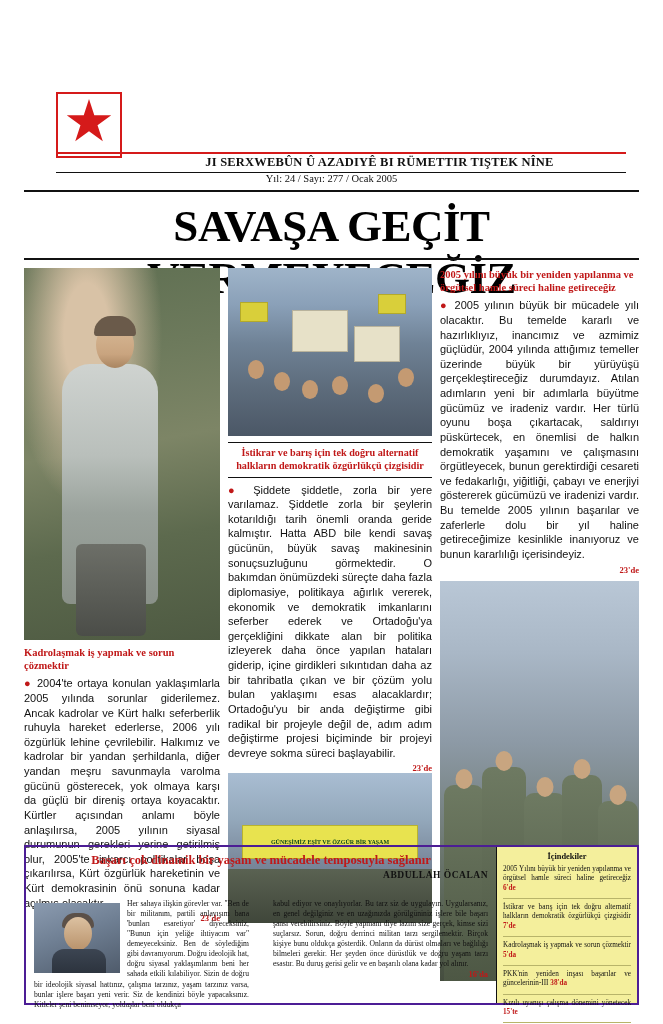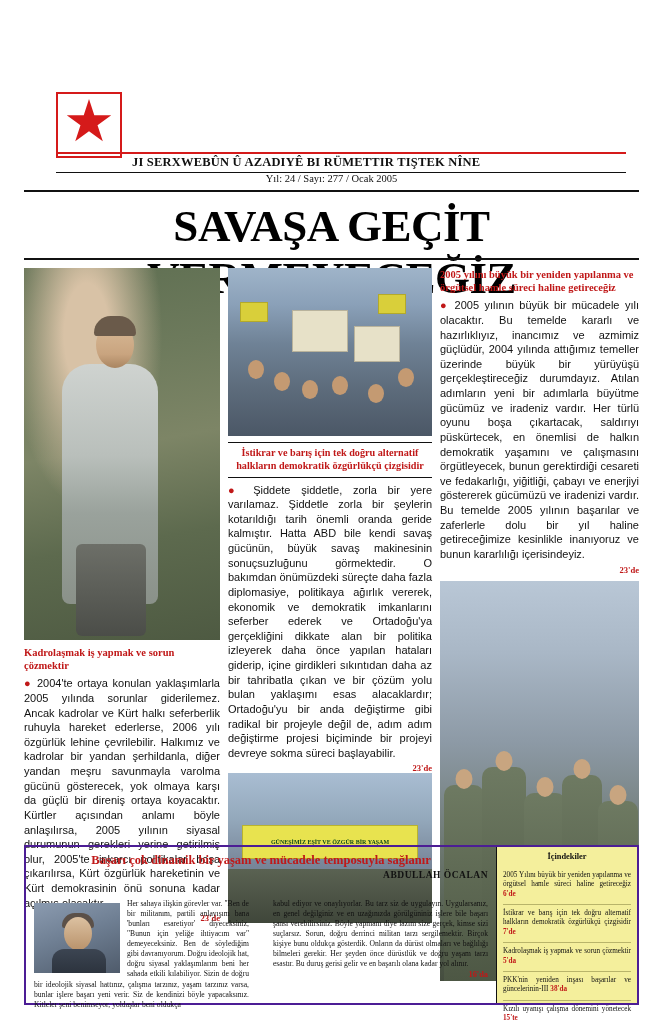--- a/index.html
+++ b/index.html
@@ -26,21 +26,21 @@
     position:absolute;left:132px;top:78px;width:495px;
     font-family:"Liberation Serif", serif;
     font-weight:700;font-size:62px;letter-spacing:1px;
     color:#d51a1a;text-align:center;line-height:1;
   }
   .rule-top{
     position:absolute;left:56px;top:152px;width:570px;height:2px;background:#d51a1a;
   }
   .subtitle{
     position:absolute;left:132px;top:155px;width:495px;
-    text-align:left;font-size:12.5px;font-weight:700;color:#111;letter-spacing:.2px;
+    text-align:center;font-size:12.5px;font-weight:700;color:#111;letter-spacing:.2px;
   }
   .rule-2{position:absolute;left:56px;top:172px;width:570px;height:1px;background:#111;}
   .issue-line{
     position:absolute;left:0;top:173px;width:663px;text-align:center;
     font-size:10.5px;font-weight:400;color:#111;
   }
   .rule-3{position:absolute;left:24px;top:190px;width:615px;height:2px;background:#111;}
 
   
   .headline{
@@ -184,21 +184,21 @@
     position:absolute;left:18px;top:46px;width:54px;height:26px;border-radius:12px 12px 0 0;
     background:linear-gradient(180deg,#3c4552,#2b323c);
   }
   .bottom-cols{display:flex;gap:24px;margin-top:19px;}
   .bcol{font-size:7.6px;line-height:1.32;text-align:justify;}
   .bcol.c1{width:224px;}
   .bcol.c2{width:224px;}
   .jump-16{color:#c01818;font-weight:700;text-align:right;font-size:8.4px;}
 
   .idx-title{
-    text-align:center;font-weight:700;font-size:8.4px;color:#111;margin-bottom:10px;
+    text-align:center;font-weight:700;font-size:8.4px;color:#111;margin-bottom:4px;
   }
   .idx-item{font-size:7.2px;line-height:1.3;text-align:justify;margin-bottom:5px;color:#111;}
   .idx-item b{color:#c01818;}
   .idx-rule{height:1px;background:#b8b46a;margin:4px 0;}
 </style>
 </head>
 <body>
 
 <div class="page">
 

